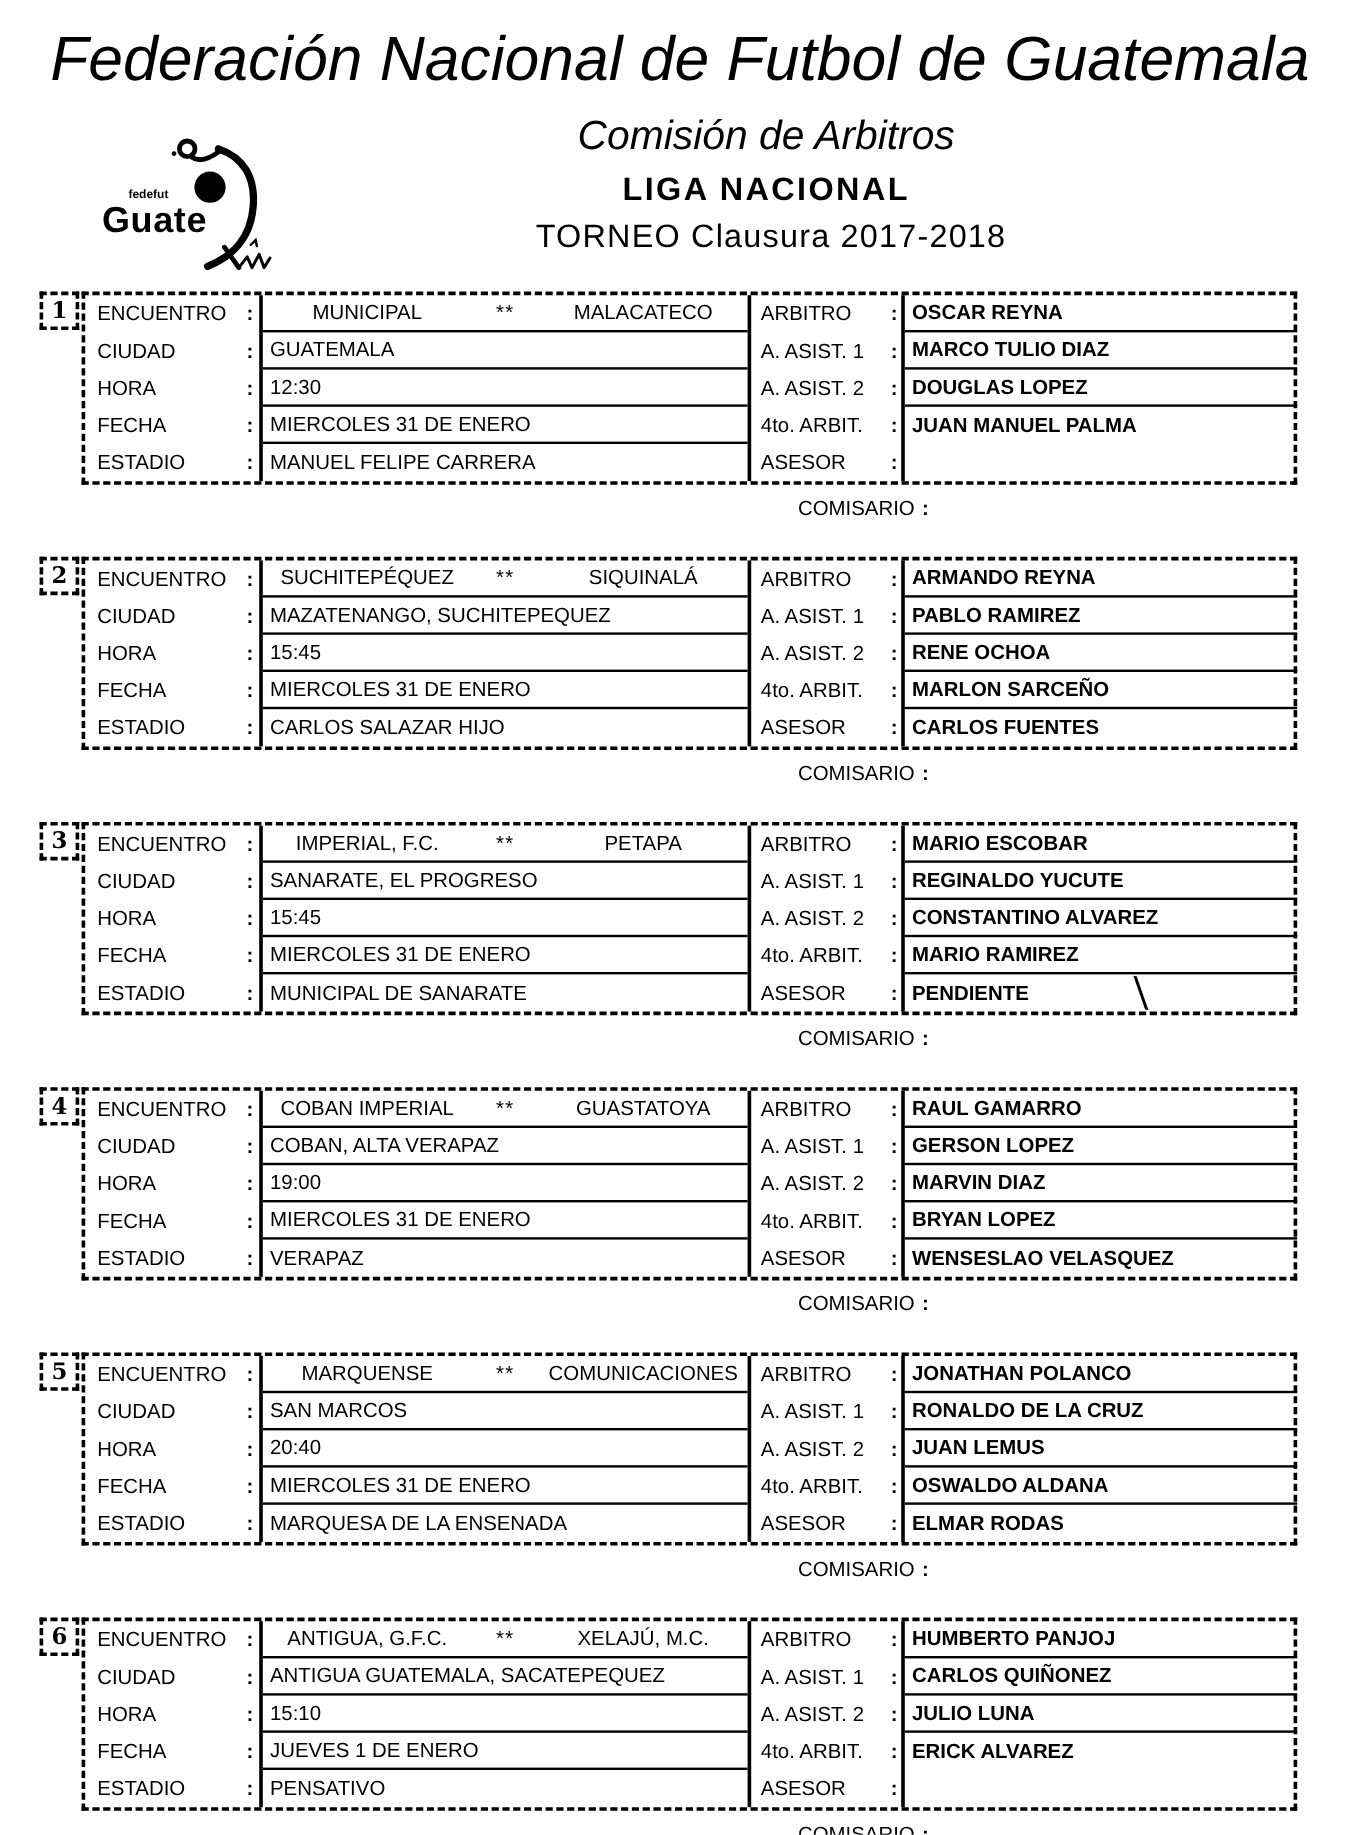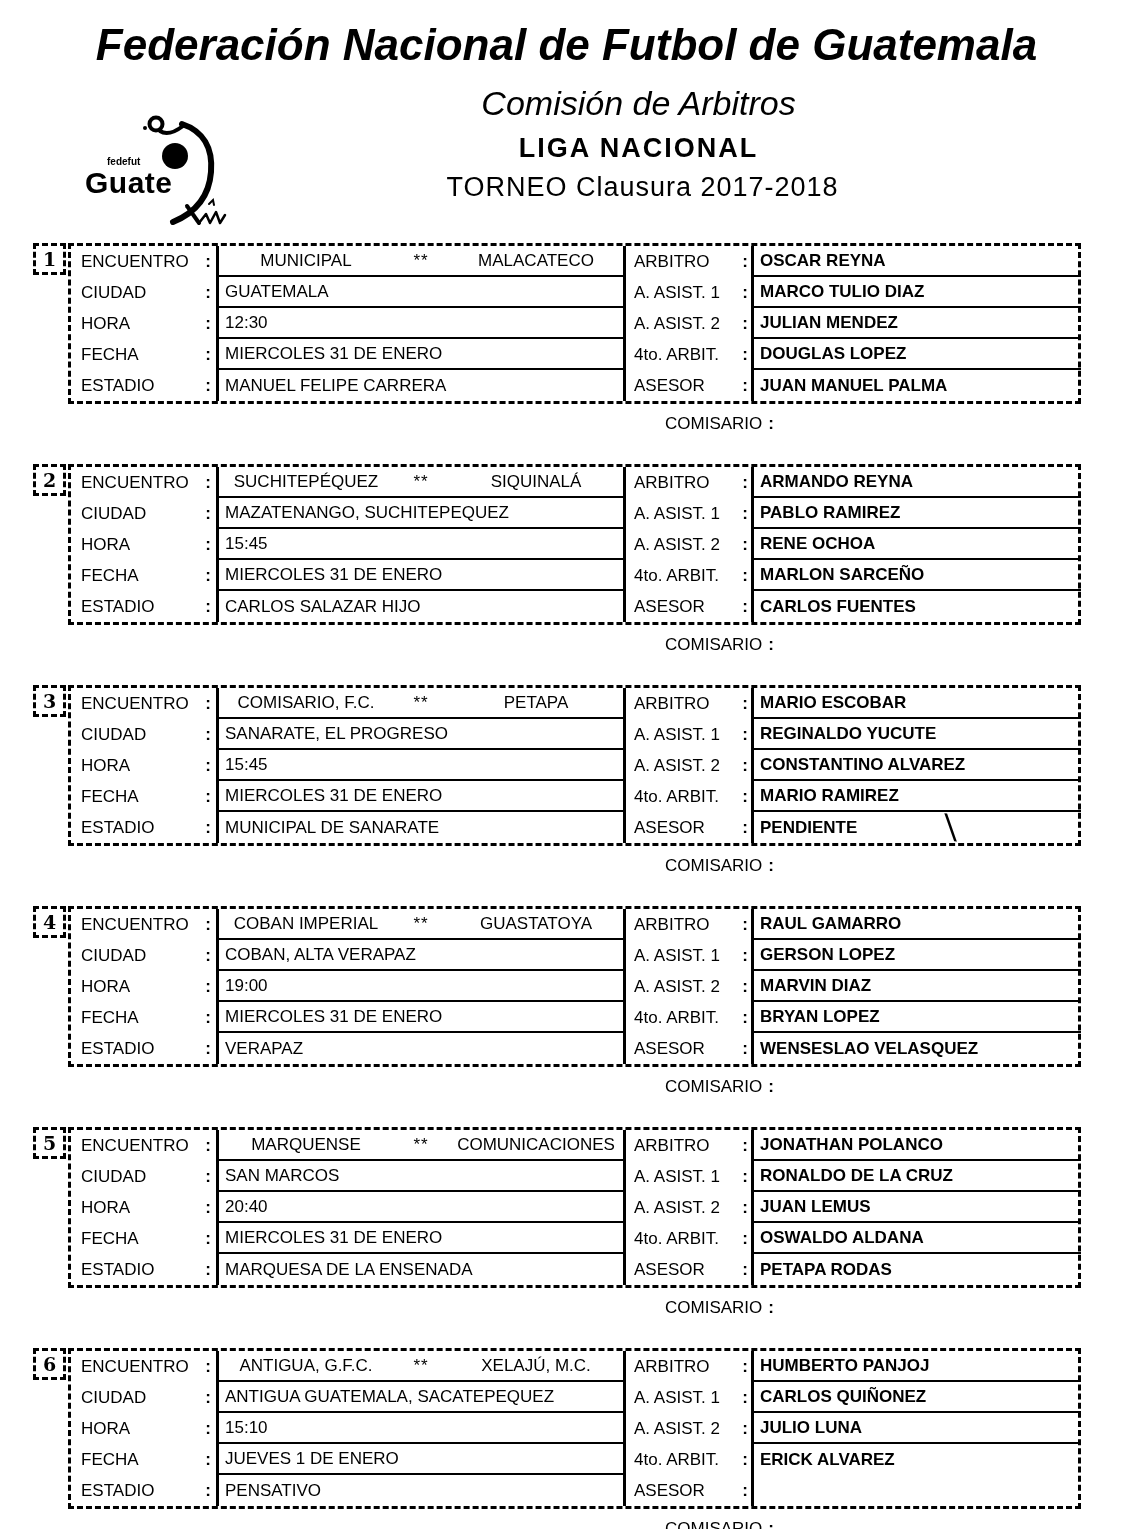--- a/index.html
+++ b/index.html
@@ -11,21 +11,21 @@
     position:relative;
     overflow:hidden;
   }
   .page { width:1133px; height:1529px; position:relative; }
 
   
   .header { position:relative; height:238px; }
   .title {
     padding-top:20px;
     text-align:center;
-    font-size:44px; font-style:italic; font-weight:bold;
+    font-size:52px; font-style:italic; font-weight:normal;
     letter-spacing:0px;
   }
   .subtitle {
     margin-top:14px; text-align:center;
     font-size:34px; font-style:italic; font-weight:normal;
     transform:translateX(72px);
   }
   .league {
     margin-top:10px; text-align:center;
     font-size:27px; font-weight:bold; letter-spacing:2px;
@@ -186,21 +186,20 @@
         </div>
         <div class="lrow">
           <span>ASESOR</span>
           <span class="colon">:</span>
         </div>
       </div>
 
       <div class="vals-col vals-right">
         <div class="vcell">OSCAR REYNA</div>
         <div class="vcell">MARCO TULIO DIAZ</div>
-        <div class="vcell">JULIAN MENDEZ</div>
         <div class="vcell">DOUGLAS LOPEZ</div>
         <div class="vcell">
           <span>JUAN MANUEL PALMA</span>
           <span class="pen-mark"></span>
         </div>
       </div>
     </div>
 
     <div class="comisario-row">
       <span>COMISARIO</span>
@@ -314,21 +313,21 @@
           <span class="colon">:</span>
         </div>
         <div class="lrow">
           <span>ESTADIO</span>
           <span class="colon">:</span>
         </div>
       </div>
 
       <div class="vals-col vals-left">
         <div class="vcell enc">
-          <span class="team">COMISARIO, F.C.</span>
+          <span class="team">IMPERIAL, F.C.</span>
           <span class="vs">**</span>
           <span class="team">PETAPA</span>
         </div>
         <div class="vcell">SANARATE, EL PROGRESO</div>
         <div class="vcell">15:45</div>
         <div class="vcell">MIERCOLES 31 DE ENERO</div>
         <div class="vcell">MUNICIPAL DE SANARATE</div>
       </div>
 
       <div class="labels-col labels-right">
@@ -517,21 +516,21 @@
           <span class="colon">:</span>
         </div>
       </div>
 
       <div class="vals-col vals-right">
         <div class="vcell">JONATHAN POLANCO</div>
         <div class="vcell">RONALDO DE LA CRUZ</div>
         <div class="vcell">JUAN LEMUS</div>
         <div class="vcell">OSWALDO ALDANA</div>
         <div class="vcell">
-          <span>PETAPA RODAS</span>
+          <span>ELMAR RODAS</span>
           <span class="pen-mark"></span>
         </div>
       </div>
     </div>
 
     <div class="comisario-row">
       <span>COMISARIO</span>
       <span class="colon">:</span>
       <span class="comisario-value"></span>
     </div>

